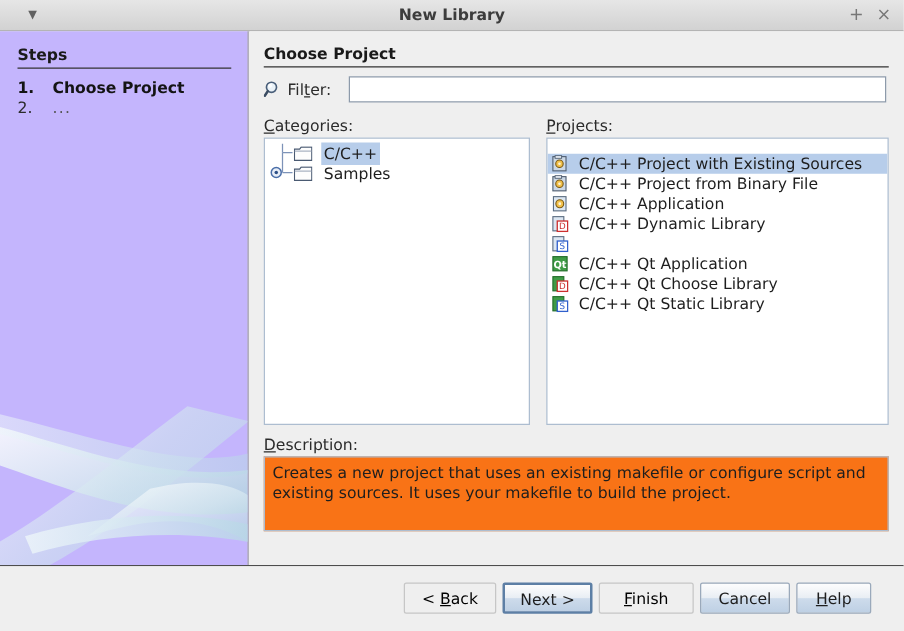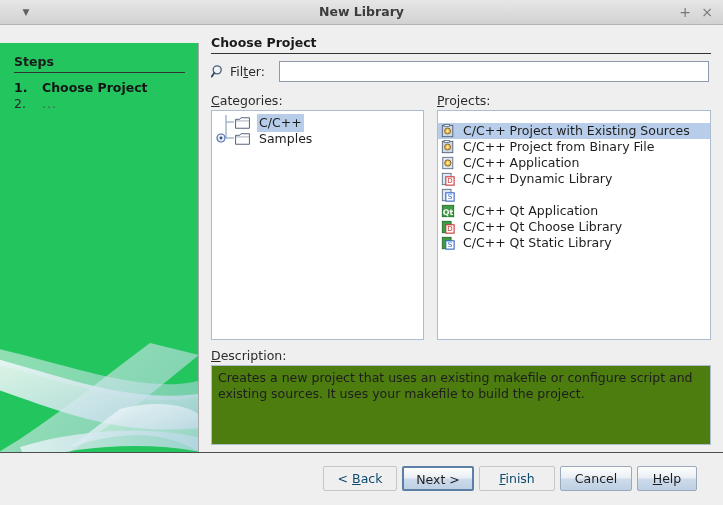--- a/index.html
+++ b/index.html
@@ -41,23 +41,23 @@
     color: #777; font-size: 13px;
     text-align: center;
     cursor: default;
   }
   #tb-menu { left: 18px; width: 16px; font-size: 9px; color: #606060; }
   #tb-max  { right: 30px; width: 16px; font-size: 14px; }
   #tb-close{ right: 8px;  width: 16px; font-size: 14px; }
 
   
   #steps-panel {
-    position: absolute; left: 0; top: 43px;
+    position: absolute; left: 0; top: 25px;
     width: 199px; height: 427px;
-    background: #22c55e;
+    background: #c4b5fd;
     border-right: 1px solid #a9a9a9;
     box-sizing: border-box;
     overflow: hidden;
   }
   #steps-title {
     position: absolute; left: 14px; top: 11px;
     width: 171px;
     font-weight: bold; font-size: 12.5px;
     color: #1a1a1a;
     padding-bottom: 3px;
@@ -151,22 +151,22 @@
   }
   .plist-row.sel { background: #b7cdea; }
   .plist-row .picon { position: absolute; left: 3px; top: 1px; width: 14px; height: 14px; }
   .plist-row .plbl  { position: absolute; left: 25px; }
 
   
   #desc-label { position: absolute; left: 11px; top: 323px; font-size: 12.5px; }
   #desc-label .mn { text-decoration: underline; }
   #desc-box {
     position: absolute; left: 11px; top: 340px;
-    width: 500px; height: 80px;
-    background: #4d7c0f;
+    width: 500px; height: 60px;
+    background: #f97316;
     border: 1px solid #adbdd0;
     box-sizing: border-box;
     padding: 4px 6px;
     font-size: 12.5px;
     line-height: 16px;
     color: #1e1e1e;
     overflow: hidden;
   }
 
   
@@ -187,21 +187,21 @@
     font-size: 12.5px;
     color: #1e1e1e;
     background: linear-gradient(to bottom, #fdfdfd 0%, #e9eef4 48%, #cddbeb 52%, #bed0e4 100%);
     border: 1px solid #9aa9bb;
     border-radius: 2px;
     box-sizing: border-box;
     cursor: default;
     user-select: none;
   }
   .btn.disabled {
-    color: #0c4a6e;
+    color: #000000;
     background: #efefef;
     border: 1px solid #c6c6c6;
   }
   .btn.default {
     border: 2px solid #5d7fa5;
   }
   .btn .mn { text-decoration: underline; }
   .btn.disabled .mn { text-decoration: underline; }
   #btn-back   { left: 323px; width: 74px; }
   #btn-next   { left: 402px; width: 72px; }

